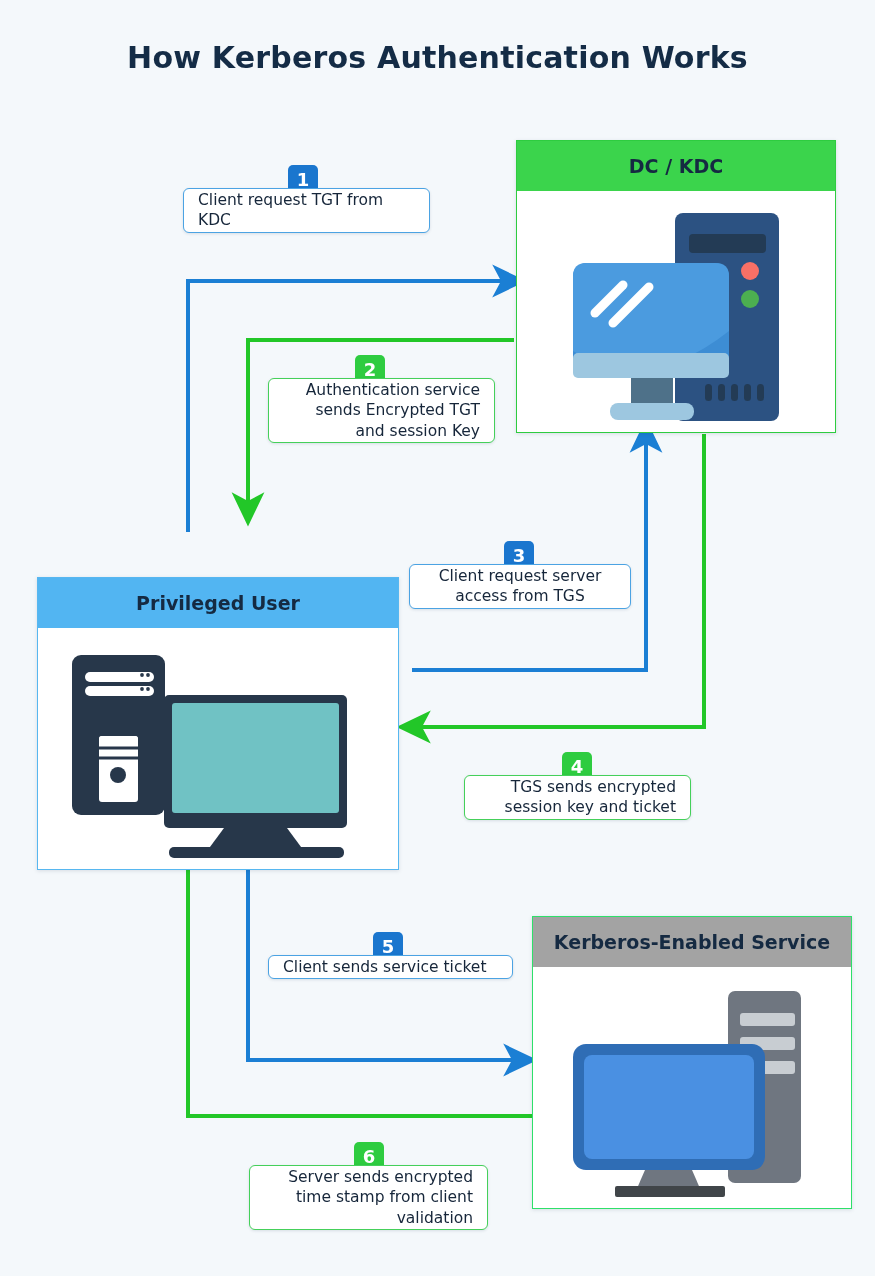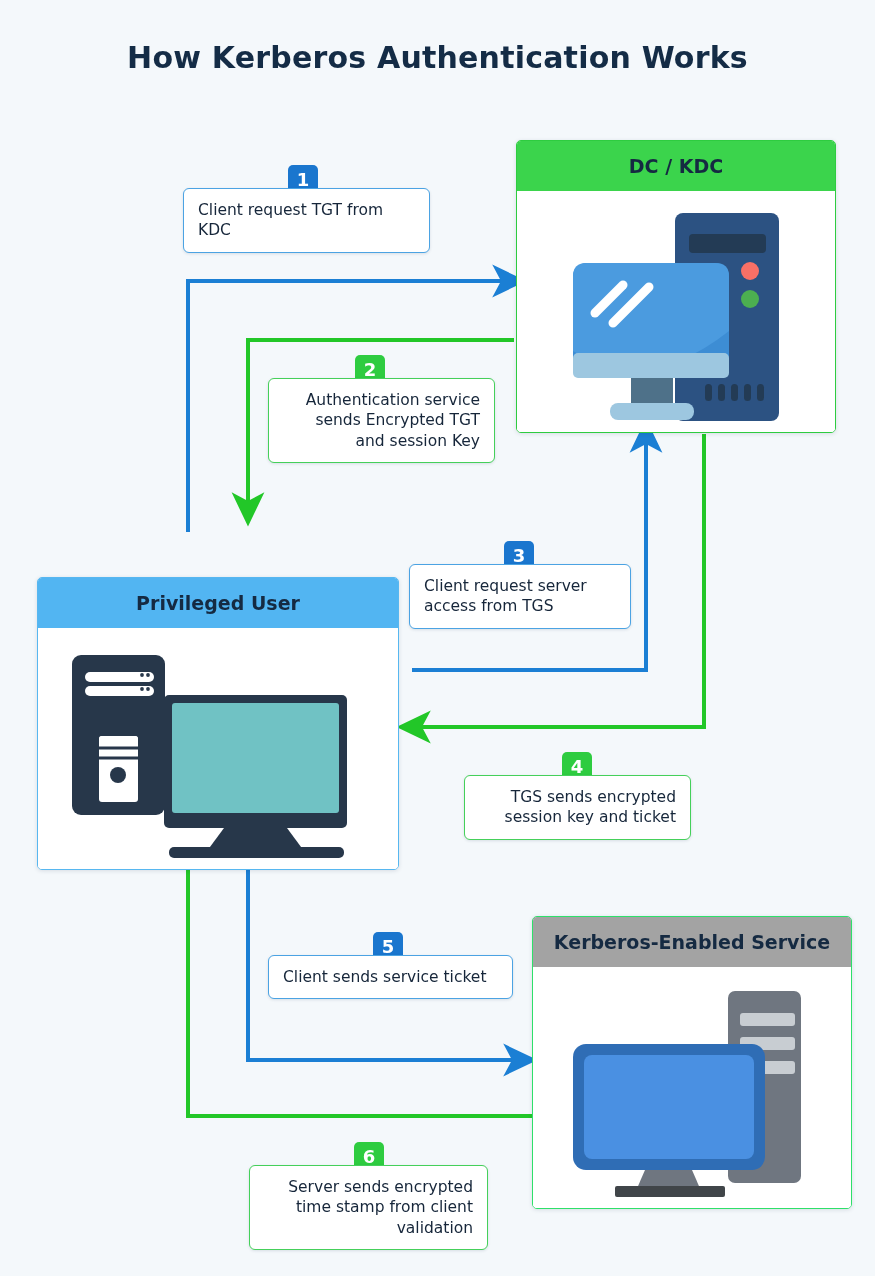--- a/index.html
+++ b/index.html
@@ -21,21 +21,21 @@
     letter-spacing:.2px;
   }
 
   
   #arrows{position:absolute;left:0;top:0;width:875px;height:1276px;}
 
   
   .node{
     position:absolute;
     background:#ffffff;
-    border-radius:5px;
+    border-radius:0;
     box-shadow:0 1px 4px rgba(20,40,70,.13);
     overflow:hidden;
     box-sizing:border-box;
   }
   .node .hdr{
     height:50px;line-height:50px;
     text-align:center;
     font-size:19px;font-weight:bold;
     color:#152a42;
     box-sizing:border-box;
@@ -63,21 +63,21 @@
     text-align:center;line-height:30px;
     top:0;
   }
   .badge.b{background:#1a76ce;}
   .badge.g{background:#2ecc40;}
   .lbl{
     position:absolute;top:23px;left:0;
     background:#fff;
     border-radius:6px;
     box-sizing:border-box;
-    padding:11px 14px;
+    padding:1px 14px;
     font-size:15.5px;
     line-height:1.32;
     color:#16263a;
     box-shadow:0 1px 3px rgba(20,40,70,.12);
   }
   .lbl.b{border:1.4px solid #4ba3e3;}
   .lbl.g{border:1.4px solid #45d05a;text-align:right;}
 </style>
 </head>
 <body>
@@ -195,21 +195,21 @@
     <div class="lbl b" style="width:247px;">Client request TGT from KDC</div>
   </div>
 
   <div class="step" style="left:268px;top:355px;">
     <div class="badge g" style="left:87px;">2</div>
     <div class="lbl g" style="width:227px;">Authentication service sends Encrypted TGT and session Key</div>
   </div>
 
   <div class="step" style="left:409px;top:541px;">
     <div class="badge b" style="left:95px;">3</div>
-    <div class="lbl b" style="width:222px;">Client request server access from TGS</div>
+    <div class="lbl b" style="width:222px;text-align:center;">Client request server access from TGS</div>
   </div>
 
   <div class="step" style="left:464px;top:752px;">
     <div class="badge g" style="left:98px;">4</div>
     <div class="lbl g" style="width:227px;">TGS sends encrypted session key and ticket</div>
   </div>
 
   <div class="step" style="left:268px;top:932px;">
     <div class="badge b" style="left:105px;">5</div>
     <div class="lbl b" style="width:245px;">Client sends service ticket</div>

